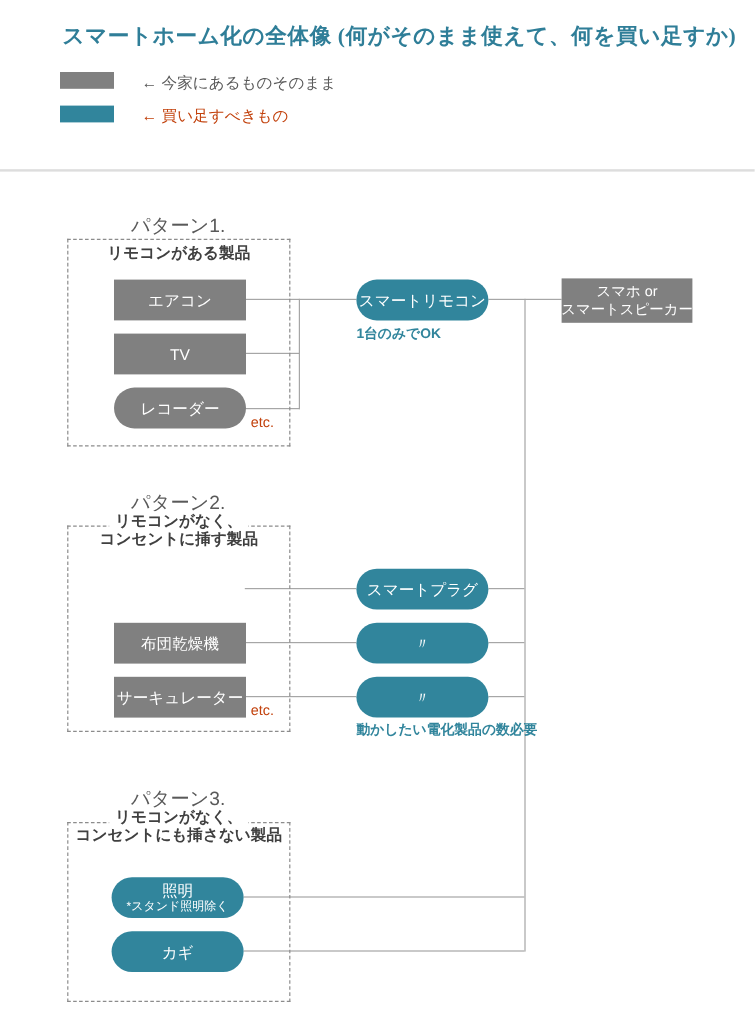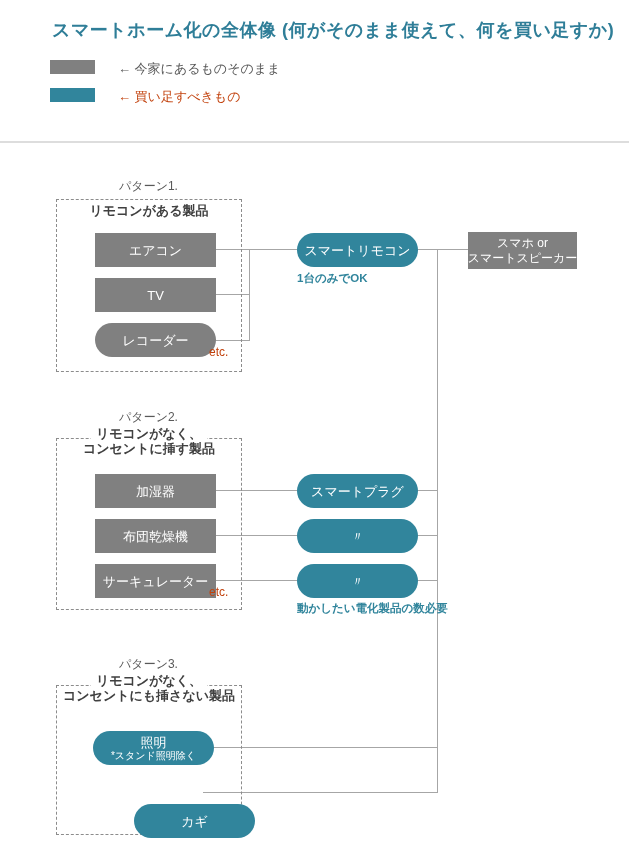--- a/index.html
+++ b/index.html
@@ -9,48 +9,48 @@
   }
   .page{
     position:relative;
     width:629px;height:847px;
     background:#ffffff;
     overflow:hidden;
   }
   .title{
     position:absolute;left:52px;top:18px;
     font-size:18px;font-weight:bold;color:#2f7e98;
-    letter-spacing:0.5px;white-space:nowrap;
+    letter-spacing:0.5px;white-space:nowrap;font-family:Liberation Serif, serif;
   }
   .swatch{position:absolute;width:45px;height:14px;}
   .legend-text{position:absolute;font-size:13px;white-space:nowrap;}
   .sep{position:absolute;left:0;top:141px;width:629px;height:2px;background:#dddddd;}
 
   .hline{position:absolute;height:1px;background:#a6a6a6;}
   .vline{position:absolute;width:1px;background:#a6a6a6;}
 
   .dashed{
     position:absolute;
     border:1px dashed #8c8c8c;
     background:transparent;
   }
   .pattern-label{
     position:absolute;width:185px;text-align:center;
-    font-size:12px;color:#595959;white-space:nowrap;
+    font-size:16px;color:#595959;white-space:nowrap;
   }
   .pattern-heading{
     position:absolute;width:186px;text-align:center;
     font-size:13px;font-weight:bold;color:#404040;
     line-height:15px;z-index:2;white-space:nowrap;
   }
   .pattern-heading > span{
     background:#ffffff;padding:0 5px;display:inline-block;
   }
   .gbox,.tbox{
-    position:absolute;width:121px;height:34px;
+    position:absolute;width:110px;height:34px;
     display:flex;flex-direction:column;align-items:center;justify-content:center;
     color:#ffffff;font-size:13px;text-align:center;line-height:15px;
     z-index:3;white-space:nowrap;
   }
   .gbox{background:#808080;}
   .tbox{background:#31859c;border-radius:17px;}
   .sub-label{font-size:10px;line-height:12px;}
   .etc{position:absolute;font-size:12px;color:#c2410c;z-index:3;}
   .note{position:absolute;font-size:11.5px;color:#31859c;font-weight:bold;white-space:nowrap;z-index:3;}
   .hub{
@@ -120,23 +120,20 @@
     <span>スマートスピーカー</span>
   </div>
 
   <div class="pattern-label" style="left:56px;top:409px;">パターン2.</div>
   <div class="dashed" style="left:56px;top:438px;width:184px;height:170px;"></div>
   <div class="pattern-heading" style="left:56px;top:426px;">
     <span>リモコンがなく、</span><br>
     <span>コンセントに挿す製品</span>
   </div>
 
-  <div class="gbox" style="left:95px;top:474px;">
-    <span>加湿器</span>
-  </div>
   <div class="gbox" style="left:95px;top:519px;">
     <span>布団乾燥機</span>
   </div>
   <div class="gbox" style="left:95px;top:564px;font-family:Liberation Serif, serif;">
     <span>サーキュレーター</span>
   </div>
   <div class="etc" style="left:209px;top:585px;">etc.</div>
 
   <div class="tbox" style="left:297px;top:474px;">
     <span>スマートプラグ</span>
@@ -153,17 +150,17 @@
   <div class="dashed" style="left:56px;top:685px;width:184px;height:148px;"></div>
   <div class="pattern-heading" style="left:56px;top:673px;">
     <span>リモコンがなく、</span><br>
     <span>コンセントにも挿さない製品</span>
   </div>
 
   <div class="tbox" style="left:93px;top:731px;">
     <span>照明</span>
     <span class="sub-label">*スタンド照明除く</span>
   </div>
-  <div class="tbox" style="left:93px;top:804px;margin-left:41px;">
+  <div class="tbox" style="left:93px;top:776px;">
     <span>カギ</span>
   </div>
 
 </div>
 
 </body></html>

